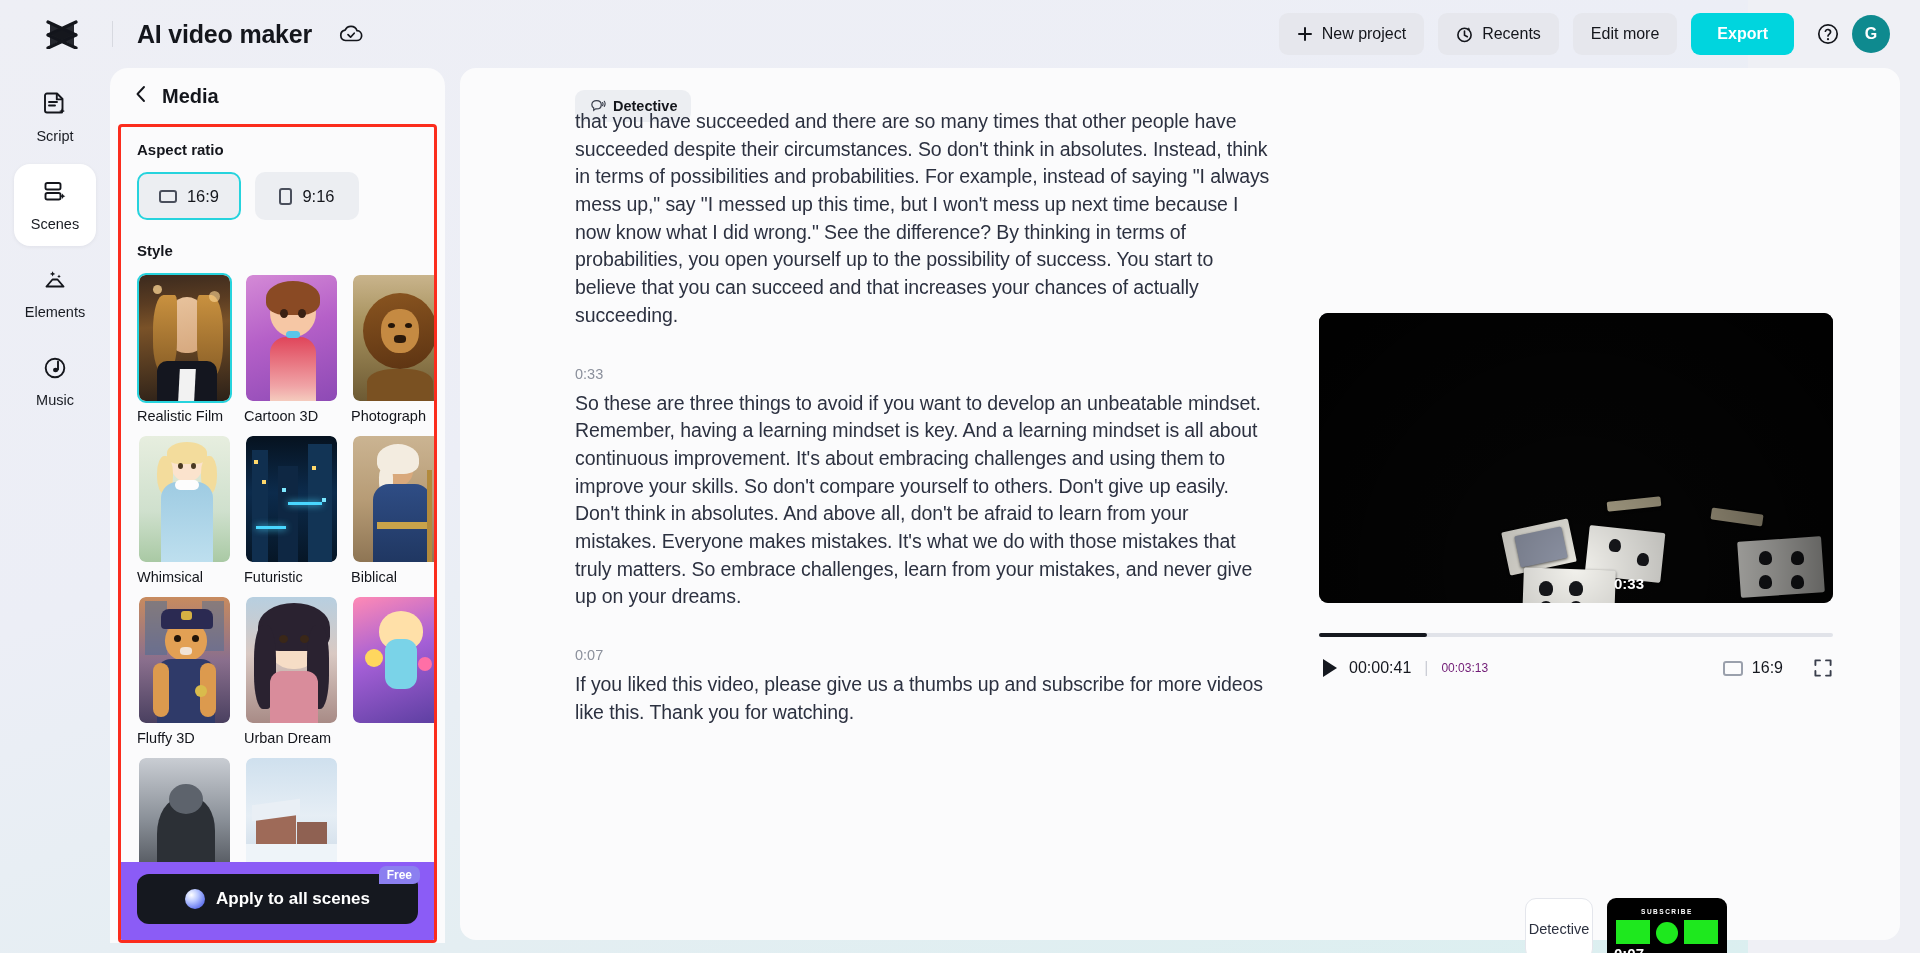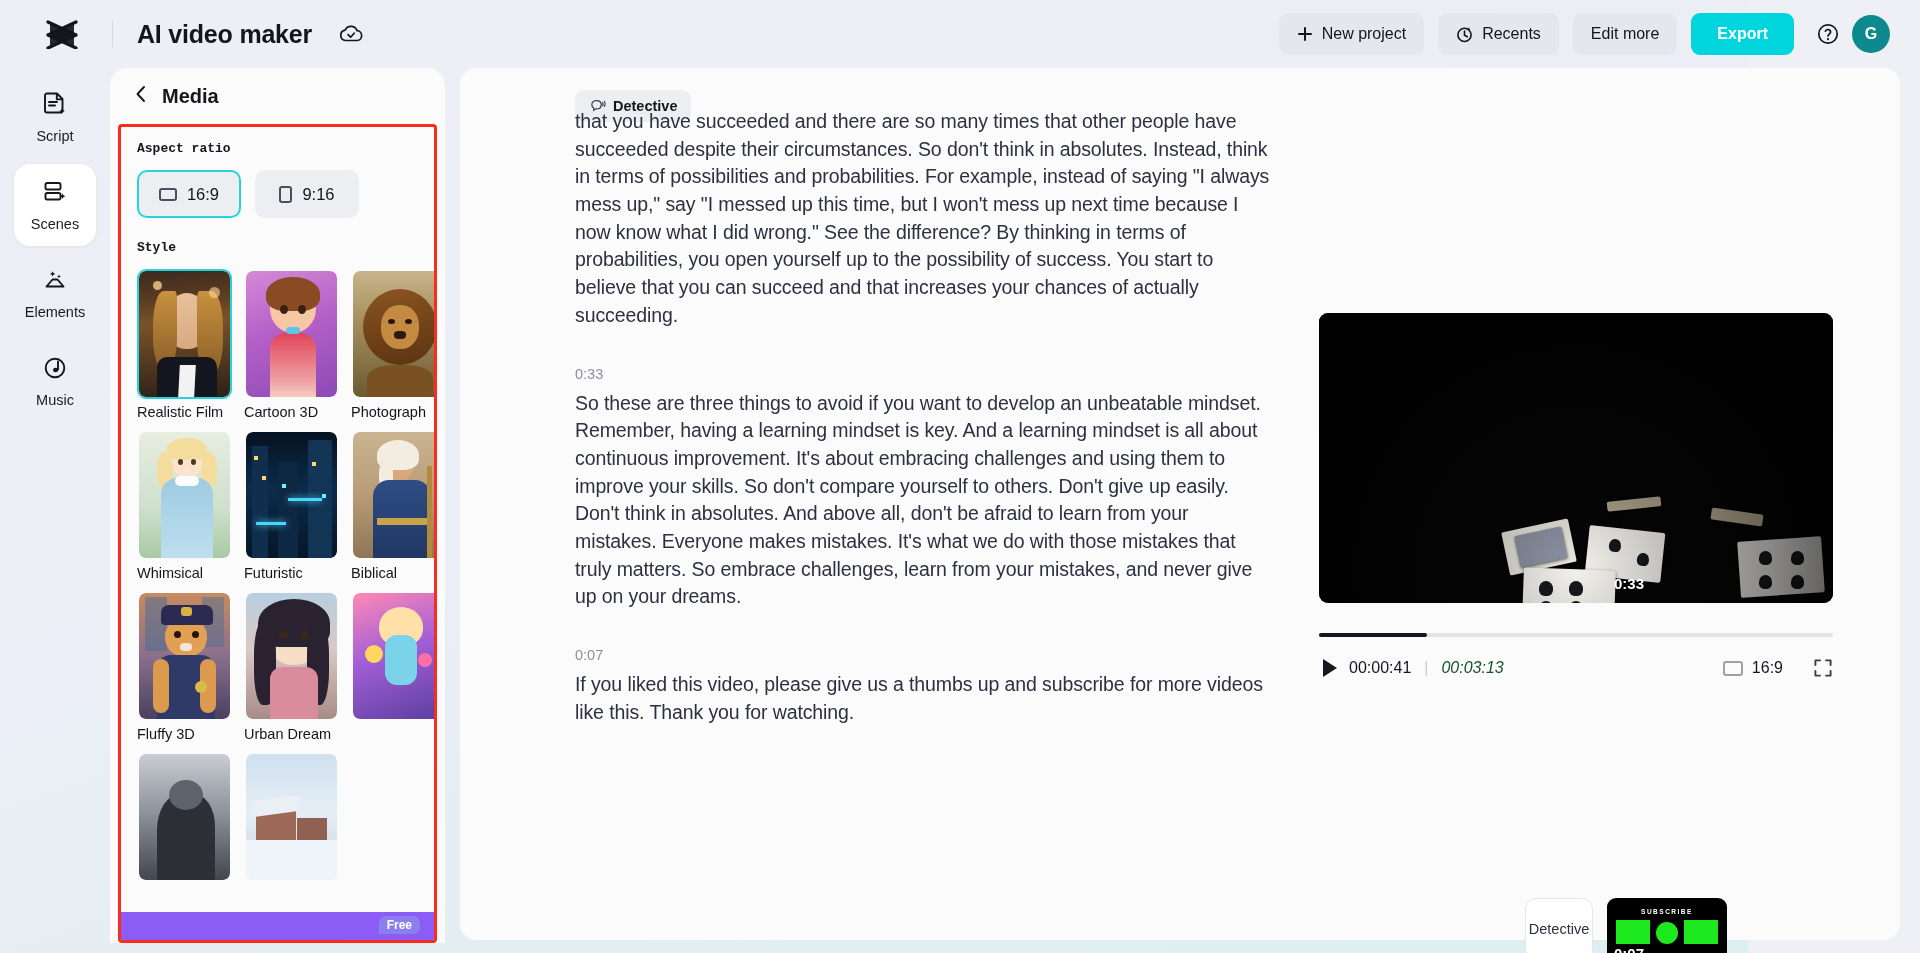--- a/index.html
+++ b/index.html
@@ -78,21 +78,21 @@
   .panel-body {
     position: relative; margin: 0 8px 0 8px;
     border: 3px solid #fb2c1d; border-radius: 4px;
     flex: 1; display: flex; flex-direction: column; overflow: hidden;
     background: #fbfbfc;
   }
   .scroll-area {
     flex: 1; overflow: hidden; padding: 14px 16px 0 16px;
   }
   .sect-title {
-    font-size: 13px; font-weight: bold; color: #14161c; margin-bottom: 14px; font-family: Liberation Mono, monospace;
+    font-size: 15px; font-weight: bold; color: #14161c; margin-bottom: 14px;
   }
   .ratio-row { display: flex; gap: 14px; margin-bottom: 22px; }
   .ratio-btn {
     width: 104px; height: 48px; border-radius: 10px; background: #eceef2;
     display: flex; align-items: center; justify-content: center; gap: 10px;
     font-size: 16.5px; color: #14161c; cursor: pointer; border: 2px solid transparent;
   }
   .ratio-btn.selected { border-color: #26d3dd; }
   .r-169 { width: 18px; height: 13px; border: 2px solid #4a4f5c; border-radius: 3px; }
   .r-916 { width: 13px; height: 17px; border: 2px solid #4a4f5c; border-radius: 3px; }
@@ -208,21 +208,21 @@
     border-radius: 3px; position: relative; cursor: pointer;
   }
   .prog-fill { position: absolute; left: 0; top: 0; height: 4px; background: #15181f; border-radius: 3px; }
   .ctrl-row {
     margin-top: 18px; width: 514px; height: 26px;
     display: flex; align-items: center; gap: 12px;
   }
   .play-btn { width: 0; height: 0; border-left: 14px solid #15181f; border-top: 9px solid transparent; border-bottom: 9px solid transparent; cursor: pointer; margin-left: 4px; }
   .t-cur { font-size: 16px; color: #15181f; }
   .t-sep { color: #ccced6; margin: 0 1px; }
-  .t-tot { font-size: 16px; color: #14532d; font-style: italic; }
+  .t-tot { font-size: 12px; color: #701a75; }
   .ctrl-spacer { flex: 1; }
   .ratio-ind { display: flex; align-items: center; gap: 9px; font-size: 16px; color: #15181f; cursor: pointer; }
   .ratio-box { width: 20px; height: 15px; border: 2px solid #9aa0ac; border-radius: 3px; }
   .fs-icon { margin-left: 18px; cursor: pointer; display: flex; }
 </style>
 </head>
 <body>
 
 <div class="app">
 
@@ -513,20 +513,24 @@
               </div>
             </div>
             <div class="style-name"></div>
           </div>
 
         </div>
       </div>
 
       <div class="apply-wrap">
         <div class="free-badge">Free</div>
+        <button class="apply-btn">
+          <span class="orb"></span>
+          <span>Apply to all scenes</span>
+        </button>
       </div>
     </div>
   </div>
 
   <div class="main-card">
 
     <div class="script-col">
       <div class="voice-chip">
         <svg width="17" height="16" viewBox="0 0 18 16">
           <path d="M8 2.2C5 2.2 3 4.2 3 6.6c0 1.5.8 2.7 2 3.5v2.4l2.1-1.5c.3 0 .6.1.9.1 3 0 5-2 5-4.5S11 2.2 8 2.2z" fill="none" stroke="#3a3f4c" stroke-width="1.3"></path>

